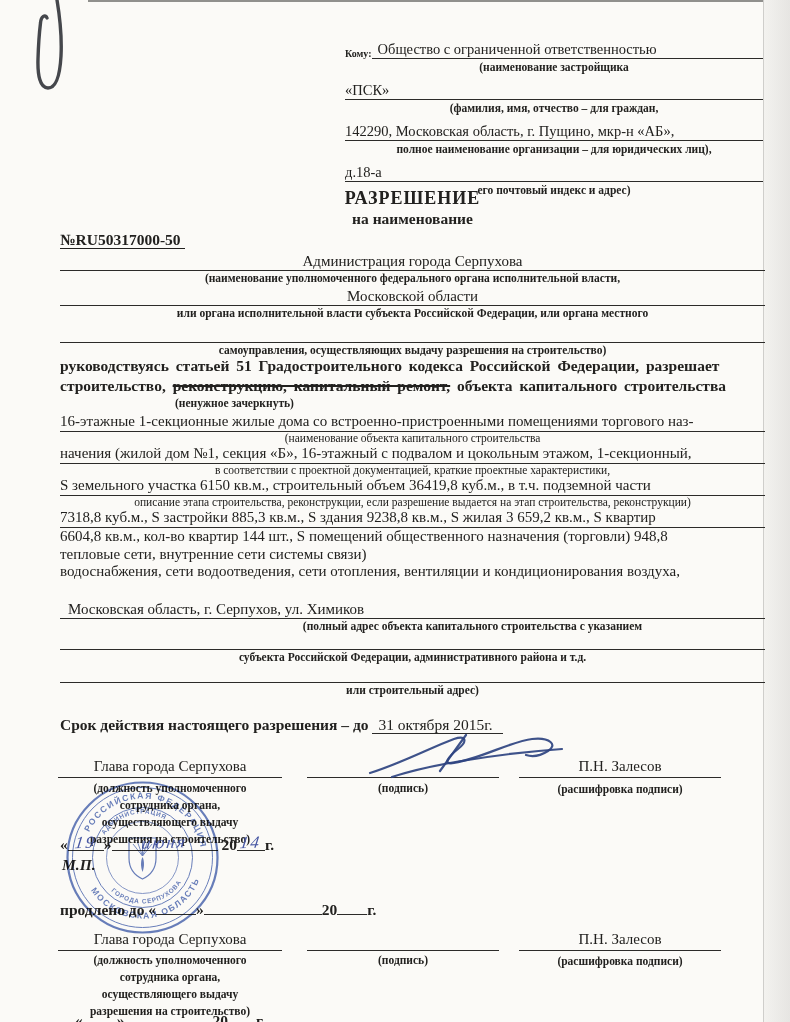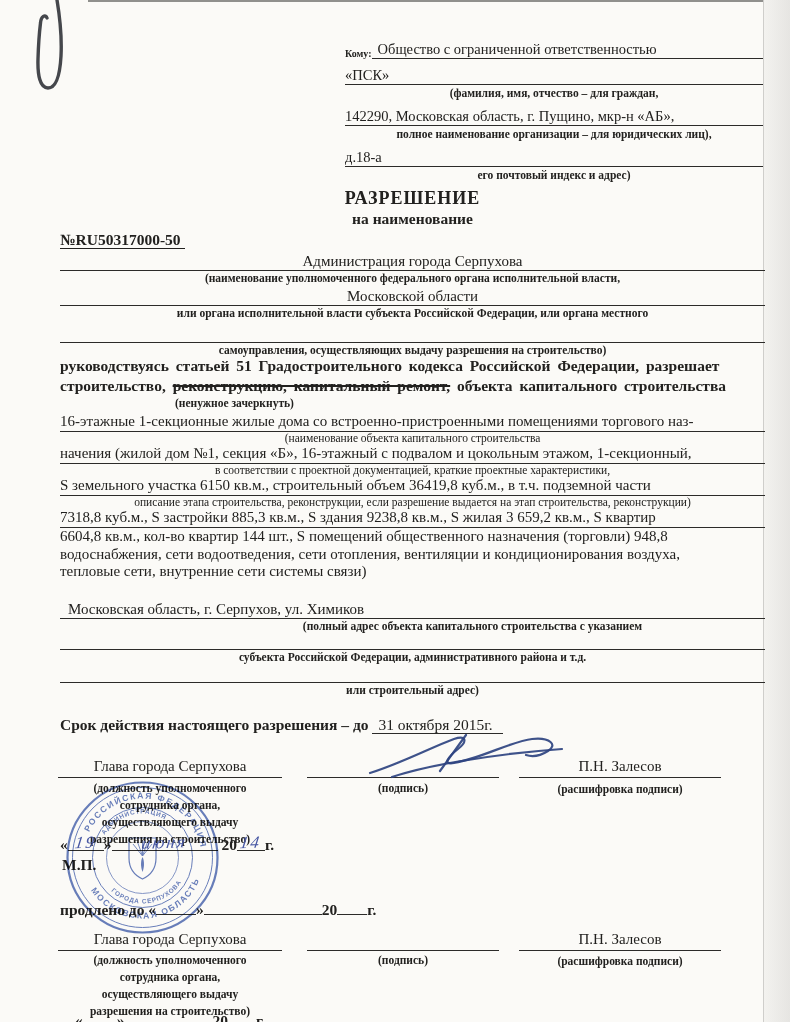--- a/index.html
+++ b/index.html
@@ -85,21 +85,21 @@
   .sgn2{left:307px;top:930px;width:192px;}
   .sgn2cap{left:307px;top:952px;width:192px;}
   .nam2{left:519px;top:930px;width:202px;}
   .nam2cap{left:519px;top:953px;width:202px;}
 
   
   .dateline{position:absolute;left:60px;top:835px;font-size:15.5px;font-weight:bold;height:19px;}
   .blank{display:inline-block;border-bottom:1.4px solid #2c2b29;height:15px;vertical-align:baseline;}
   .hw{font-style:italic;color:#4858a4;font-weight:normal;font-size:17px;
       display:inline-block;transform:skewX(-10deg) rotate(-2deg);position:relative;top:-2px;letter-spacing:2px;}
-  .seal-mark{position:absolute;left:62px;top:856px;font-size:15.5px;font-weight:bold;}
+  .seal-mark{position:absolute;left:62px;top:856px;font-size:15.5px;font-weight:bold;font-style:italic;}
   .extension{position:absolute;left:60px;top:877px;font-size:15.5px;font-weight:bold;line-height:19px;}
   .extension .ext2{margin-top:22px;}
   .bottomdate{position:absolute;left:75px;top:1010px;font-size:15.5px;font-weight:bold;height:19px;}
 
   
   .signature-svg{position:absolute;left:362px;top:727px;width:208px;height:54px;}
   .signature-svg path{fill:none;stroke:#2e4380;stroke-width:2.2;stroke-linecap:round;opacity:.92;}
   .stamp-svg{position:absolute;left:65px;top:780px;width:155px;height:155px;
     opacity:.78;mix-blend-mode:multiply;pointer-events:none;}
   .stamp-svg circle,.stamp-svg path.ln{fill:none;stroke:#3f5cad;}
@@ -115,20 +115,21 @@
 
   <svg class="paperclip" viewBox="0 0 34 94">
     <path d="M 24 0 C 26 12 29 36 28 56 C 27 74 24 88 15 88 C 7 88 4.5 75 5 59 C 5.5 42 6.5 31 7.5 23 C 8 16 12.5 14 14 18"></path>
   </svg>
 
   <div class="recipient">
     <div class="r-row">
       <span class="lbl b">Кому:</span>
       <span class="fill">Общество с ограниченной ответственностью</span>
     </div>
+    <div class="cap">(наименование застройщика</div>
     <div class="vline">«ПСК»</div>
     <div class="cap">(фамилия, имя, отчество – для граждан,</div>
     <div class="vline">142290, Московская область, г. Пущино, мкр-н «АБ»,</div>
     <div class="cap">полное наименование организации – для юридических лиц),</div>
     <div class="vline">д.18-а</div>
     <div class="cap">его почтовый индекс и адрес)</div>
   </div>
 
   <div class="title-main b">РАЗРЕШЕНИЕ</div>
   <div class="title-sub b">на наименование</div>
@@ -153,22 +154,22 @@
 
   <div class="objblock">
     <div class="uline">16-этажные 1-секционные жилые дома со встроенно-пристроенными помещениями торгового наз-</div>
     <div class="ocap">(наименование объекта капитального строительства</div>
     <div class="uline">начения (жилой дом №1, секция «Б», 16-этажный с подвалом и цокольным этажом, 1-секционный,</div>
     <div class="ocap">в соответствии с проектной документацией, краткие проектные характеристики,</div>
     <div class="uline">S земельного участка 6150 кв.м., строительный объем 36419,8 куб.м., в т.ч. подземной части</div>
     <div class="ocap">описание этапа строительства, реконструкции, если разрешение выдается на этап строительства, реконструкции)</div>
     <div class="uline">7318,8 куб.м., S застройки 885,3 кв.м., S здания 9238,8 кв.м., S жилая 3 659,2 кв.м., S квартир</div>
     <div class="plain">6604,8 кв.м.,  кол-во квартир 144 шт., S помещений общественного назначения (торговли) 948,8</div>
+    <div class="plain">тепловые сети, внутренние сети системы связи)</div>
     <div class="plain">водоснабжения, сети водоотведения, сети отопления, вентиляции и кондиционирования воздуха,</div>
-    <div class="plain">тепловые сети, внутренние сети системы связи)</div>
   </div>
 
   <div class="address">
     <div class="a-row">
       <span class="fill">Московская область, г. Серпухов,  ул. Химиков</span>
     </div>
     <div class="cap cap1">(полный адрес объекта капитального строительства с указанием</div>
     <div class="blankline"></div>
     <div class="cap">субъекта Российской Федерации, административного района и т.д.</div>
     <div class="blankline2"></div>

